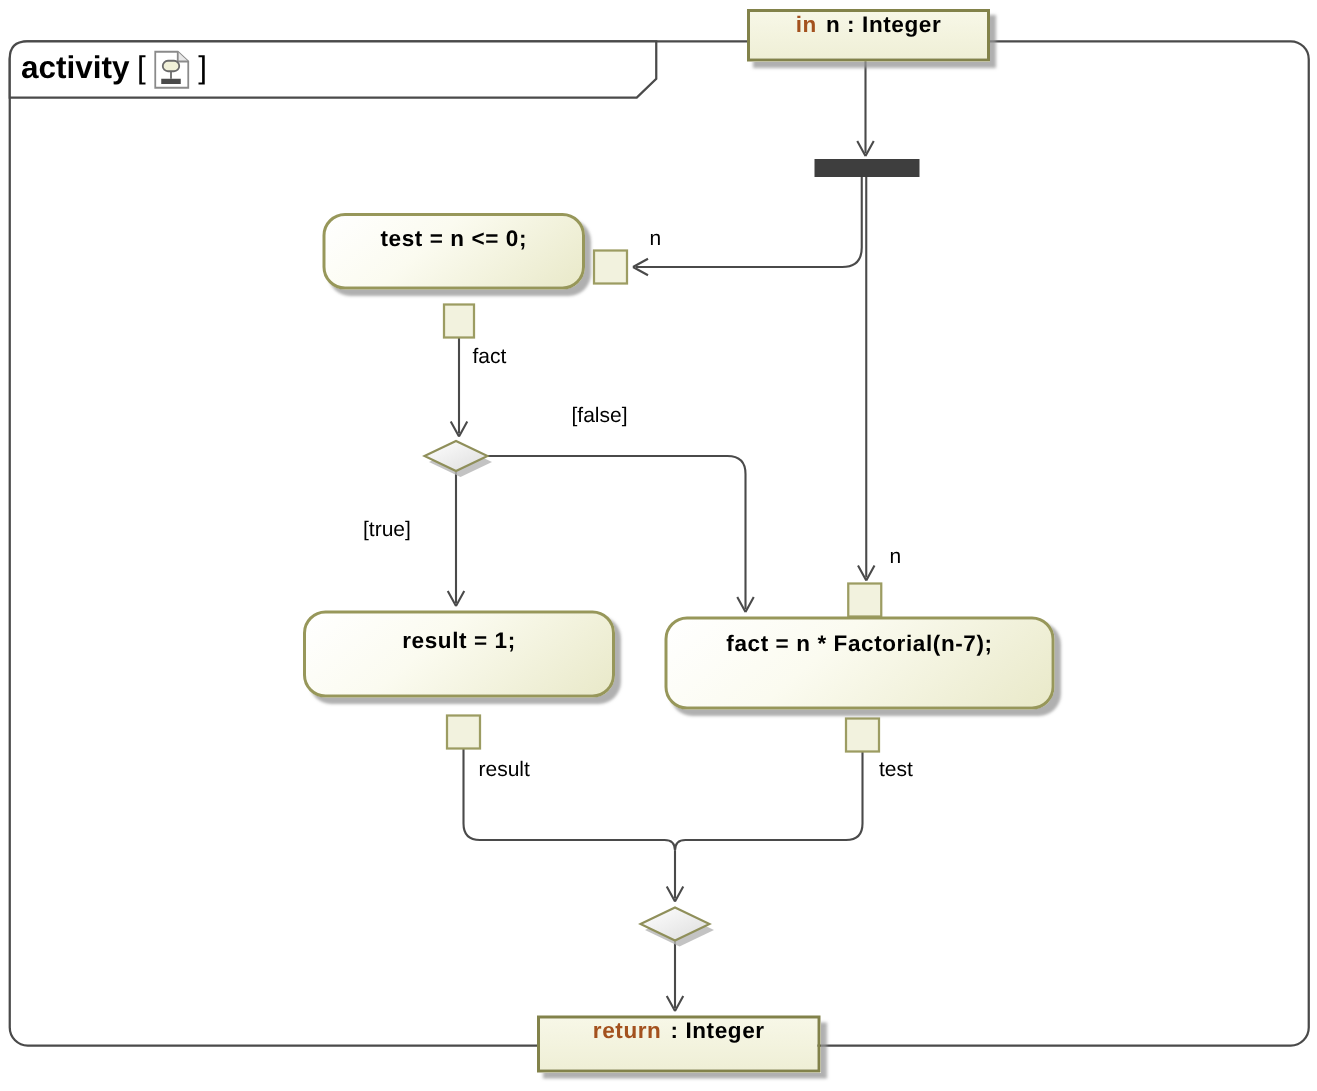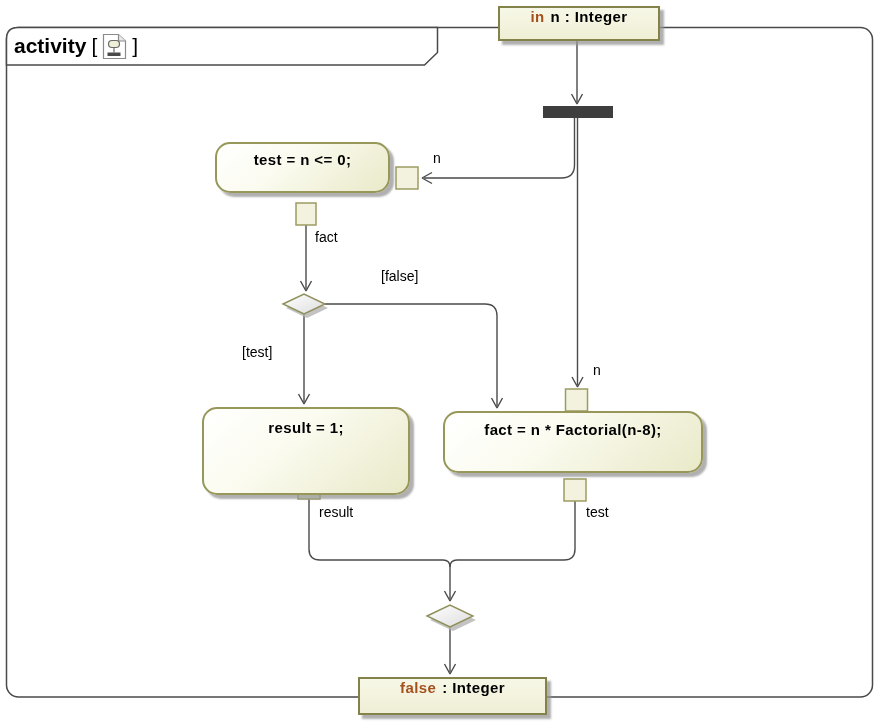--- a/index.html
+++ b/index.html
@@ -123,34 +123,34 @@
 
   <div class="param-node" style="left:498px;top:6px;width:162px;height:35px;">
     <span class="kw">in</span>
     <span>n : Integer</span>
   </div>
 
   <div class="action-node pad-test" style="left:215px;top:142px;width:175px;height:51px;">
     <span>test = n &lt;= 0;</span>
   </div>
 
-  <div class="action-node pad-result" style="left:202px;top:407px;width:208px;height:88px;">
+  <div class="action-node pad-result" style="left:202px;top:407px;width:208px;height:58px;">
     <span>result = 1;</span>
   </div>
 
   <div class="action-node pad-fact" style="left:443px;top:411px;width:260px;height:62px;">
-    <span>fact = n * Factorial(n-8);</span>
+    <span>fact = n * Factorial(n-7);</span>
   </div>
 
   <div class="param-node" style="left:358px;top:677px;width:189px;height:38px;">
-    <span class="kw">false</span>
+    <span class="kw">return</span>
     <span>: Integer</span>
   </div>
 
   <div class="edge-label" style="left:433px;top:150px;">n</div>
   <div class="edge-label" style="left:315px;top:229px;">fact</div>
   <div class="edge-label" style="left:381px;top:268px;text-align:center;">[false]</div>
-  <div class="edge-label" style="left:242px;top:344px;">[test]</div>
+  <div class="edge-label" style="left:242px;top:344px;">[true]</div>
   <div class="edge-label" style="left:593px;top:362px;">n</div>
   <div class="edge-label" style="left:319px;top:504px;text-align:center;">result</div>
   <div class="edge-label" style="left:586px;top:504px;">test</div>
 
 </div>
 
 </body></html>

